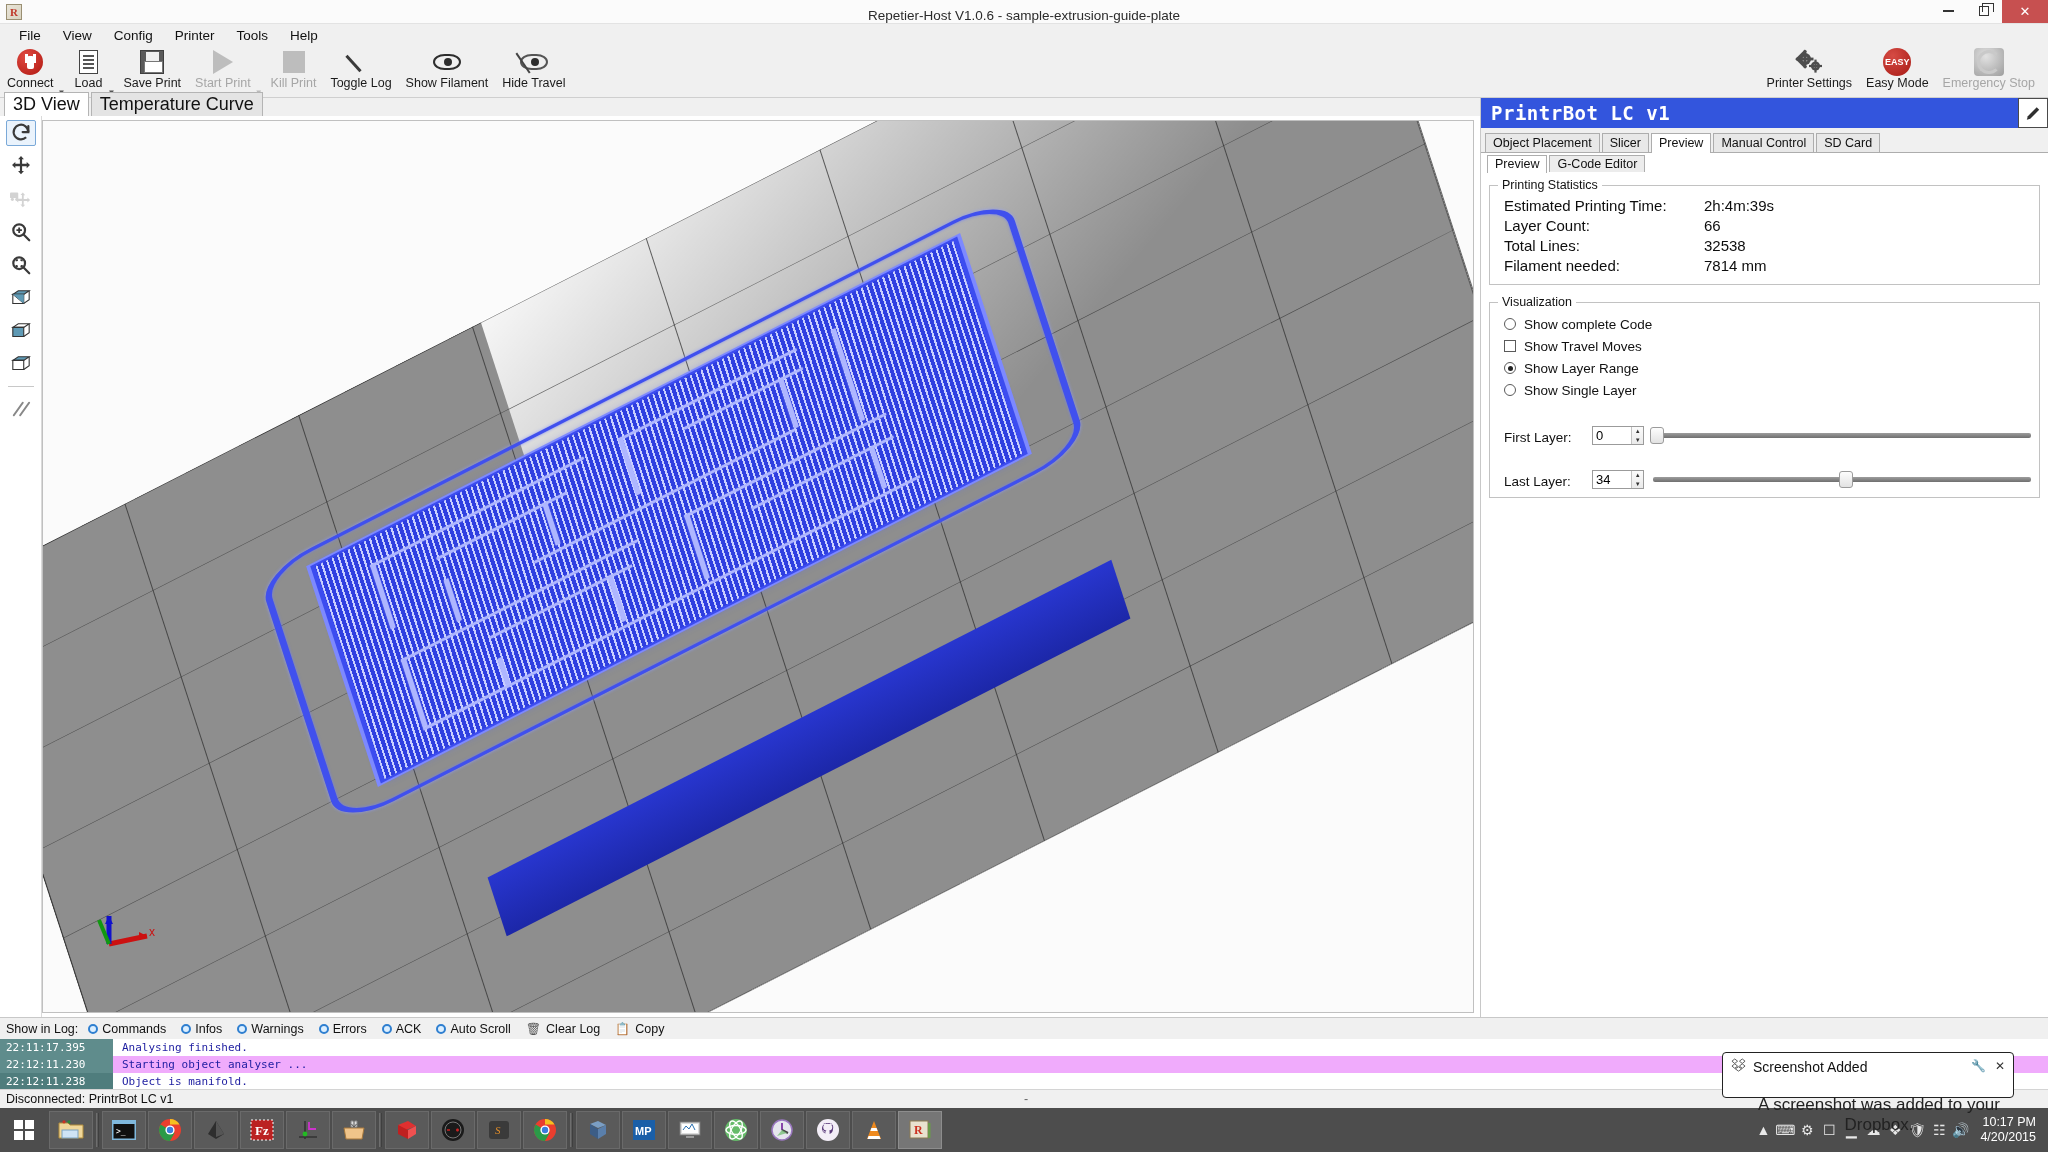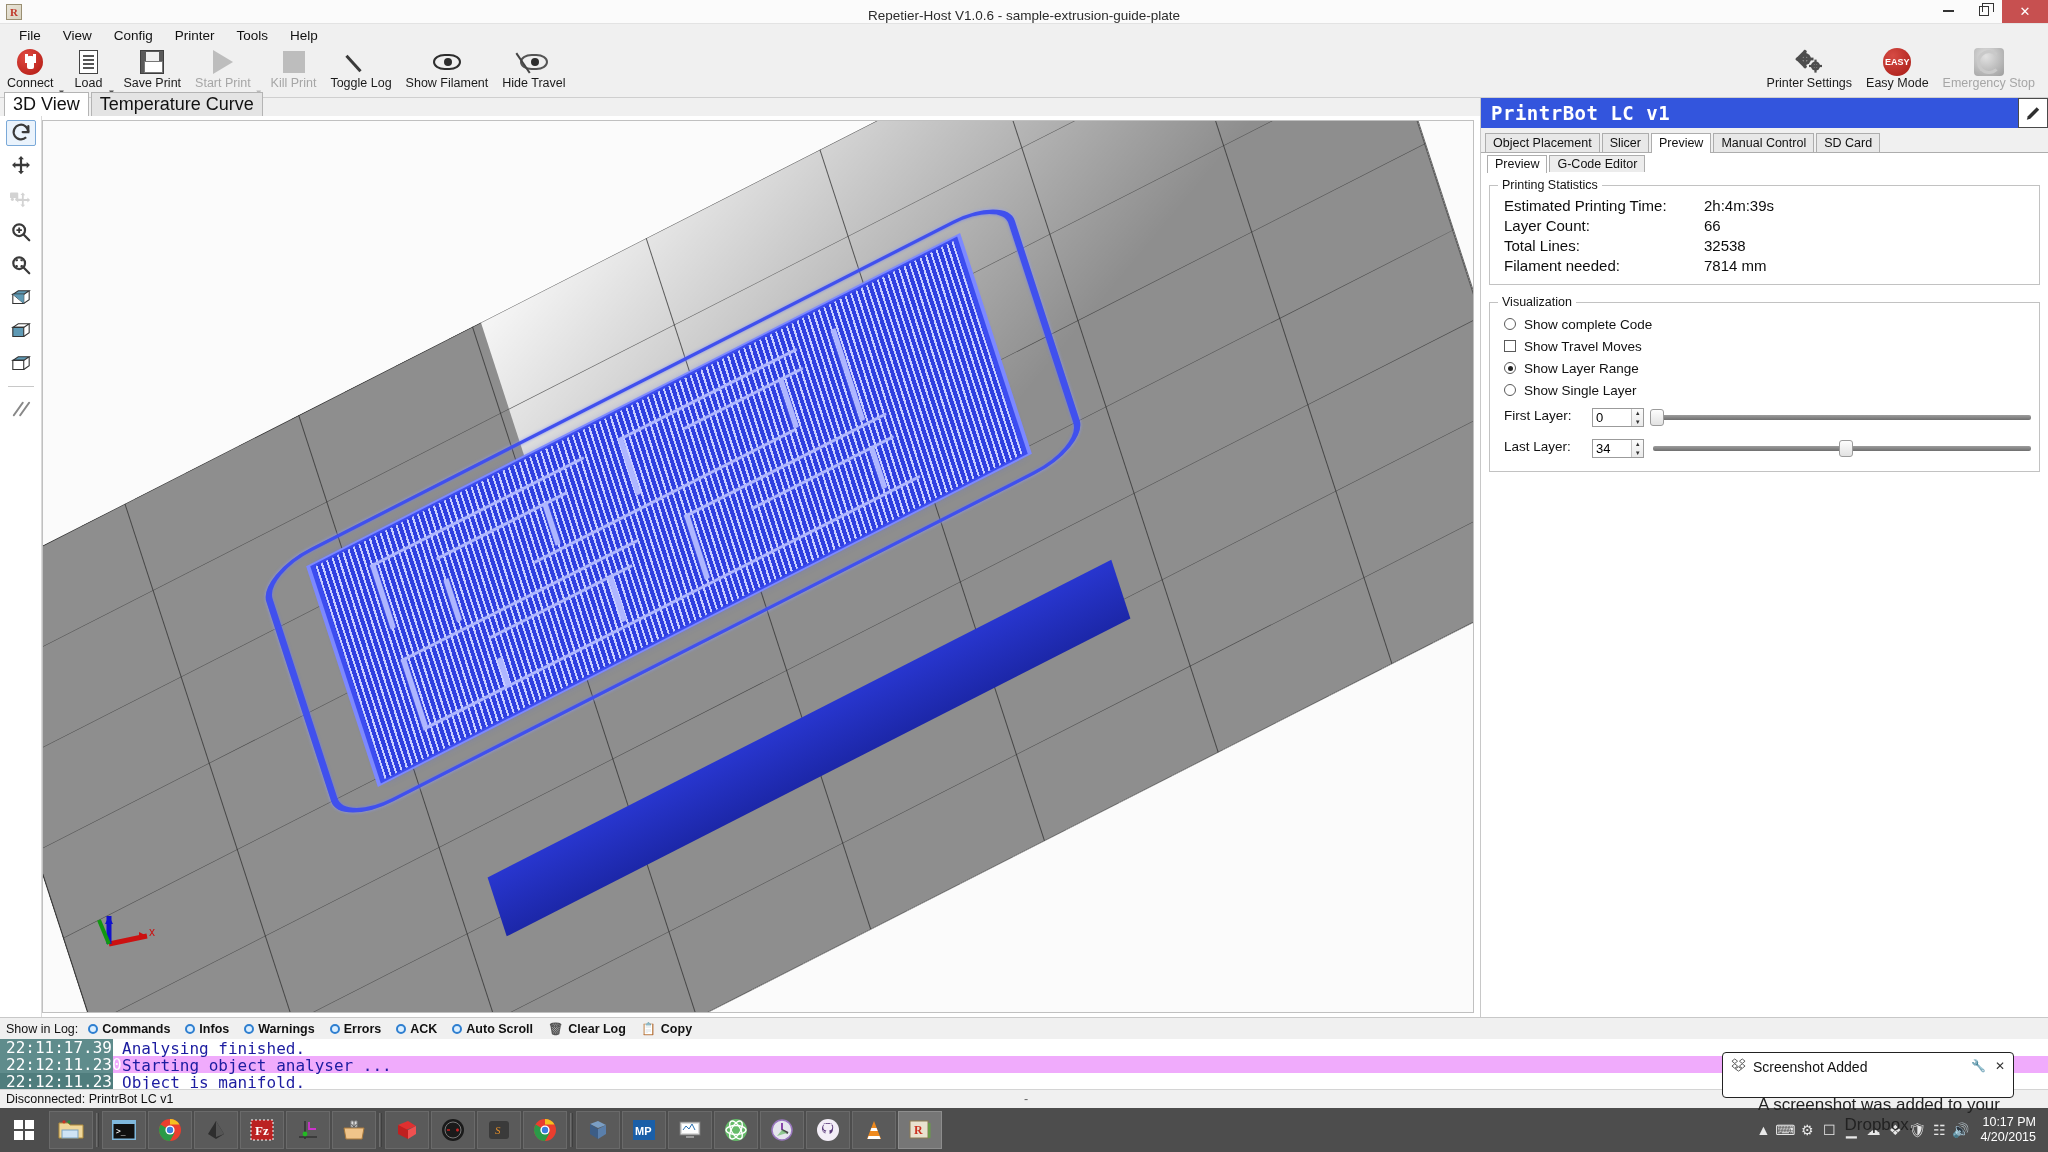--- a/index.html
+++ b/index.html
@@ -195,45 +195,45 @@
   .stat-label { width: 200px; }
   .stat-value { }
 
   .vz-row { display: flex; align-items: center; font-size: 13.5px; color: #111; height: 22px; padding-left: 6px;}
   .cbox { width: 12px; height: 12px; border: 1px solid #5a5a5a; background: #fff; margin-right: 8px; }
   .radio { width: 12px; height: 12px; border: 1px solid #5a5a5a; border-radius: 50%; background: #fff;
            margin-right: 8px; position: relative; }
   .radio.on:after { content:""; position:absolute; left:2.5px; top:2.5px; width:5px; height:5px;
                     background: #222; border-radius: 50%; }
 
-  .layer-row { display: flex; align-items: flex-start; height: 24px; margin-top: 7px; padding-left: 6px;}
+  .layer-row { display: flex; align-items: flex-end; height: 24px; margin-top: 20px; padding-left: 6px;}
   .layer-label { width: 88px; font-size: 13.5px; color: #111; }
   .spin { display: flex; width: 52px; height: 19px; border: 1px solid #9b9b9b; background: #fff; }
   .spin input { flex: 1 1 auto; border: none; outline: none; font-size: 13px; padding-left: 3px;
                 font-family: "Liberation Sans", sans-serif; width: 100%; min-width:0;}
   .spin .arrows { width: 15px; border-left: 1px solid #c2c2c2; display: flex; flex-direction: column;
                   background: linear-gradient(#fbfbfb,#eaeaea); }
   .spin .arrows span { flex:1; display:flex; align-items:center; justify-content:center; font-size:6px; color:#333; }
   .slider { flex: 1 1 auto; height: 19px; margin-left: 9px; position: relative; }
   .track { position:absolute; left:0; right:0; top:7px; height:5px;
            background: linear-gradient(#9d9d9d,#6f6f6f); border-radius:2px; }
   .knob { position:absolute; top:1px; width:14px; height:17px; border-radius:3px;
           background: linear-gradient(#fdfdfd,#e2e2e2); border:1px solid #9b9b9b; }
 
   
   .log-toolbar { height: 22px; background: #f0f0f0; display: flex; align-items: center;
                  padding-left: 6px; flex: 0 0 22px; font-size: 12.5px; color: #111;
                  border-top: 1px solid #c8c8c8; }
   .log-toolbar .lbl { margin-right: 10px; }
-  .logopt { display: flex; align-items: center; margin-right: 15px; font-weight: bold; }
+  .logopt { display: flex; align-items: center; margin-right: 15px; }
   .logopt .rb { width: 10px; height: 10px; border-radius: 50%; border: 2px solid #2f7fd0;
                 background: #dcefff; margin-right: 4px; }
   .logopt .tr { margin-right:5px; color:#555; font-size:12px; }
   .log-body { flex: 0 0 50px; background: #fff; overflow: hidden; }
-  .log-line { display: flex; font-family: "DejaVu Sans Mono", monospace; font-size: 16px; height: 17px; }
+  .log-line { display: flex; font-family: "DejaVu Sans Mono", monospace; font-size: 11px; height: 17px; align-items:center;}
   .log-line .ts { width: 113px; background: #5f8c8c; color: #fff; padding-left: 6px; height:17px; line-height:17px;}
   .log-line .msg { padding-left: 9px; color: #1c1ca0; }
   .log-line.alt .ts { background: #5f8c8c; }
   .log-line.alt { background: #f0abfc; }
   .log-line.l3 .ts { background: #4f7d7d; }
 
   .statusbar { height: 19px; background: #f0f0f0; display: flex; align-items: center;
                padding-left: 6px; font-size: 12.5px; color: #111; flex: 0 0 19px;
                border-top: 1px solid #d4d4d4; position: relative;}
   .statusbar .mid { position:absolute; left:50%; color:#666; }

